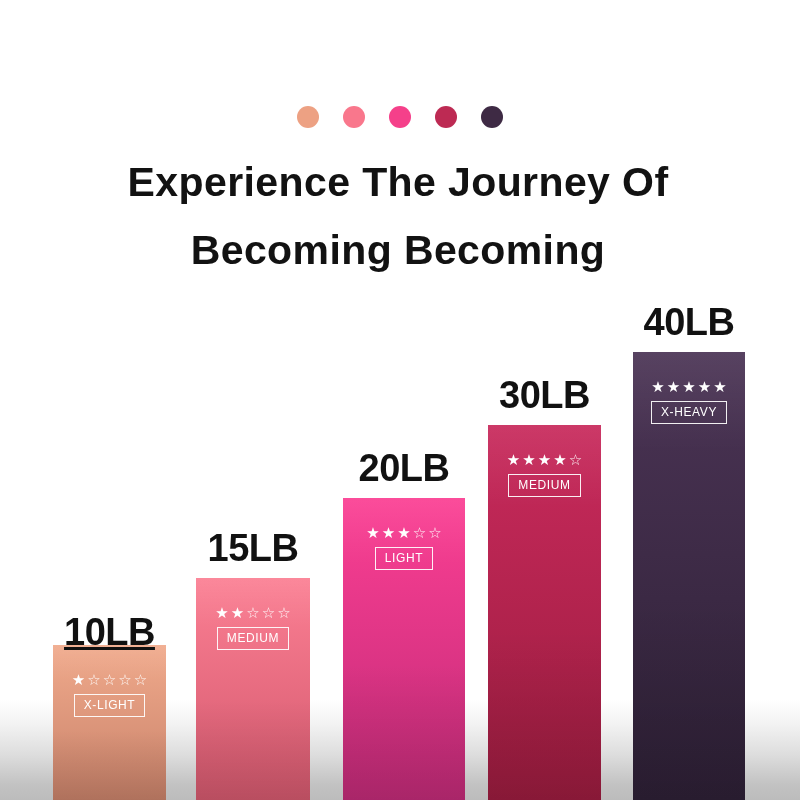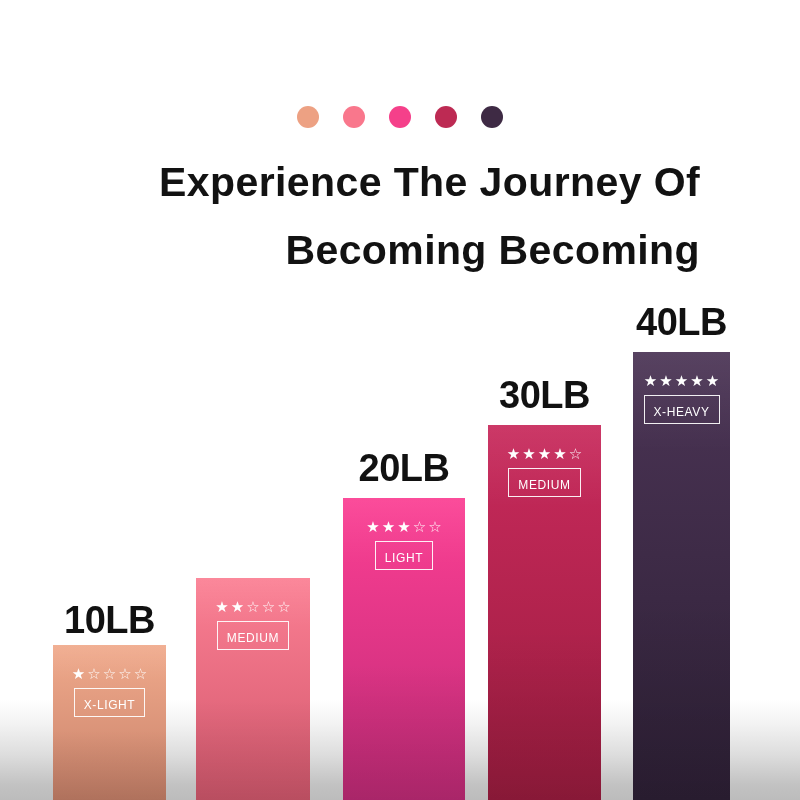--- a/index.html
+++ b/index.html
@@ -44,26 +44,27 @@
     border-radius: 50%;
     display: block;
   }
 
   
   .heading {
     position: absolute;
     top: 148px;
     left: 0;
     width: 700px;
-    text-align: right;
+    text-align: center;
     color: #121212;
     font-size: 41px;
     font-weight: bold;
     line-height: 68px;
     letter-spacing: 0.4px;
+    padding-left: 48px;
   }
   .heading .line {
     display: block;
     white-space: nowrap;
   }
 
   
   .chart {
     position: absolute;
     left: 0;
@@ -134,21 +135,21 @@
   .star.empty {
     opacity: 0.92;
   }
 
   .level-box {
     border: 1.5px solid rgba(255,255,255,0.92);
     color: #ffffff;
     font-size: 12px;
     font-weight: 500;
     letter-spacing: 0.6px;
-    padding: 9px 9px 4px 9px;
+    padding: 3px 9px 4px 9px;
     white-space: nowrap;
     text-align: center;
   }
 </style>
 </head>
 <body>
 
 <div id="poster">
 
   <div class="dot-row">
@@ -160,34 +161,35 @@
     </div>
 
   <div class="heading">
     <span class="line">Experience The Journey Of</span>
     <span class="line">Becoming Becoming</span>
   </div>
 
   <div class="chart">
       <div class="bar-group" style="left: 53px; width: 113px; height: 155px;">
         <div class="bar" style="height: 155px; background: linear-gradient(rgb(240, 170, 140) 0%, rgb(201, 130, 106) 100%);"></div>
-        <div class="weight-label" style="bottom: 158px;">10LB</div>
+        <div class="weight-label" style="bottom: 146px; text-decoration: underline;">10LB</div>
         <div class="badge-block" style="bottom: 83px;">
           <div class="stars">
             <span class="star">★</span>
             <span class="star empty">☆</span>
             <span class="star empty">☆</span>
             <span class="star empty">☆</span>
             <span class="star empty">☆</span>
           </div>
           <div class="level-box">X-LIGHT</div>
         </div>
       </div>
       <div class="bar-group" style="left: 196px; width: 114px; height: 222px;">
         <div class="bar" style="height: 222px; background: linear-gradient(rgb(251, 127, 147) 0%, rgb(212, 89, 110) 100%);"></div>
+        <div class="weight-label" style="bottom: 230px;">15LB</div>
         <div class="badge-block" style="bottom: 150px;">
           <div class="stars">
             <span class="star">★</span>
             <span class="star">★</span>
             <span class="star empty">☆</span>
             <span class="star empty">☆</span>
             <span class="star empty">☆</span>
           </div>
           <div class="level-box">MEDIUM</div>
         </div>
@@ -213,21 +215,21 @@
           <div class="stars">
             <span class="star">★</span>
             <span class="star">★</span>
             <span class="star">★</span>
             <span class="star">★</span>
             <span class="star empty">☆</span>
           </div>
           <div class="level-box">MEDIUM</div>
         </div>
       </div>
-      <div class="bar-group" style="left: 633px; width: 97px; height: 448px;">
+      <div class="bar-group" style="left: 633px; width: 112px; height: 448px;">
         <div class="bar" style="height: 448px; background: linear-gradient(rgb(75, 52, 85) 0%, rgb(46, 32, 54) 100%);"></div>
         <div class="weight-label" style="bottom: 456px;">40LB</div>
         <div class="badge-block" style="bottom: 376px;">
           <div class="stars">
             <span class="star">★</span>
             <span class="star">★</span>
             <span class="star">★</span>
             <span class="star">★</span>
             <span class="star">★</span>
           </div>

